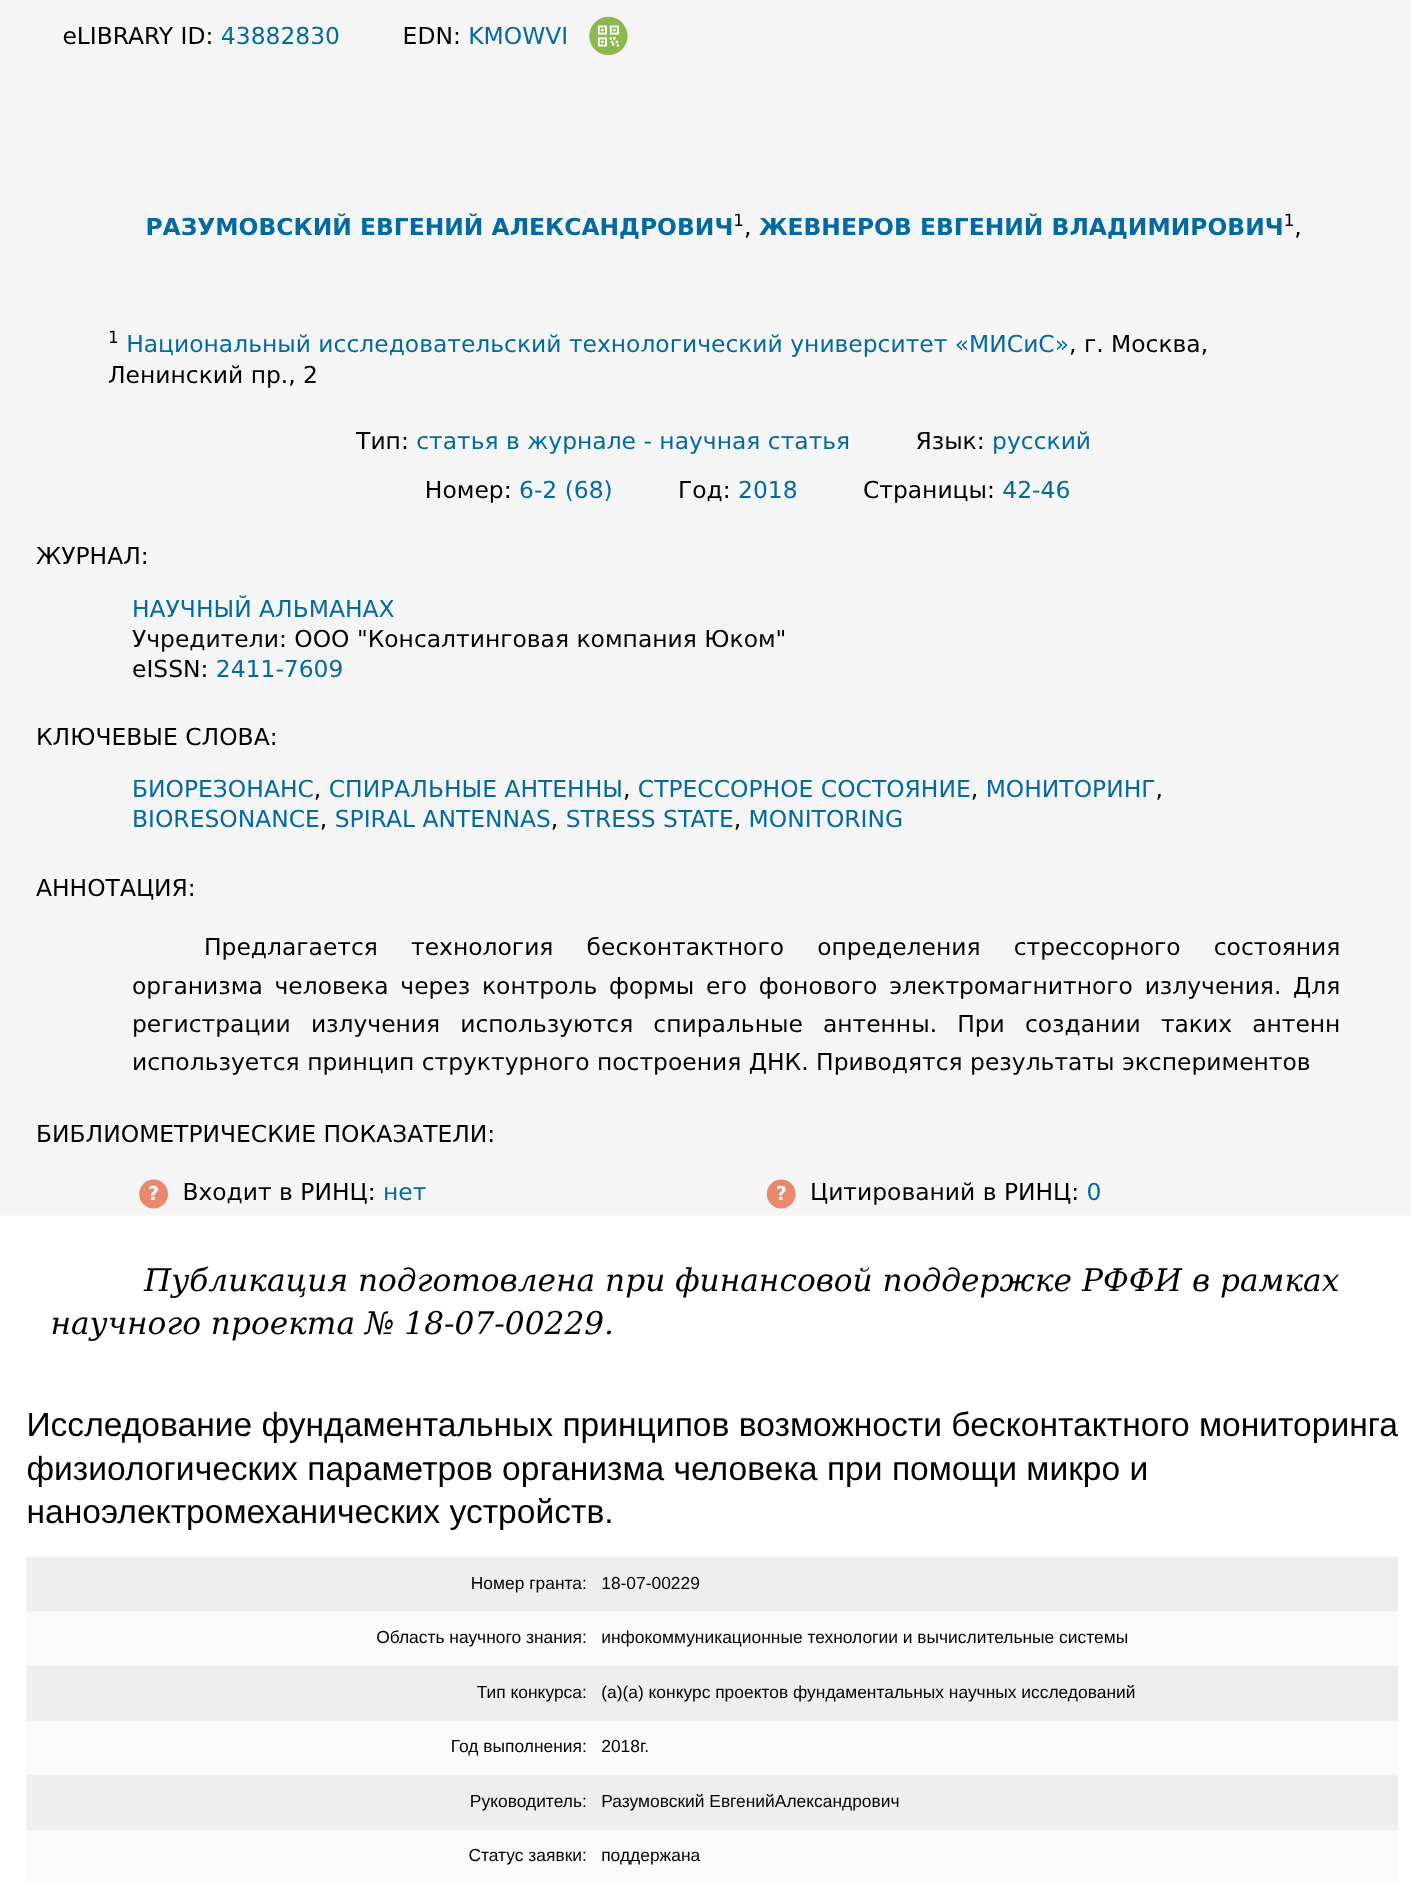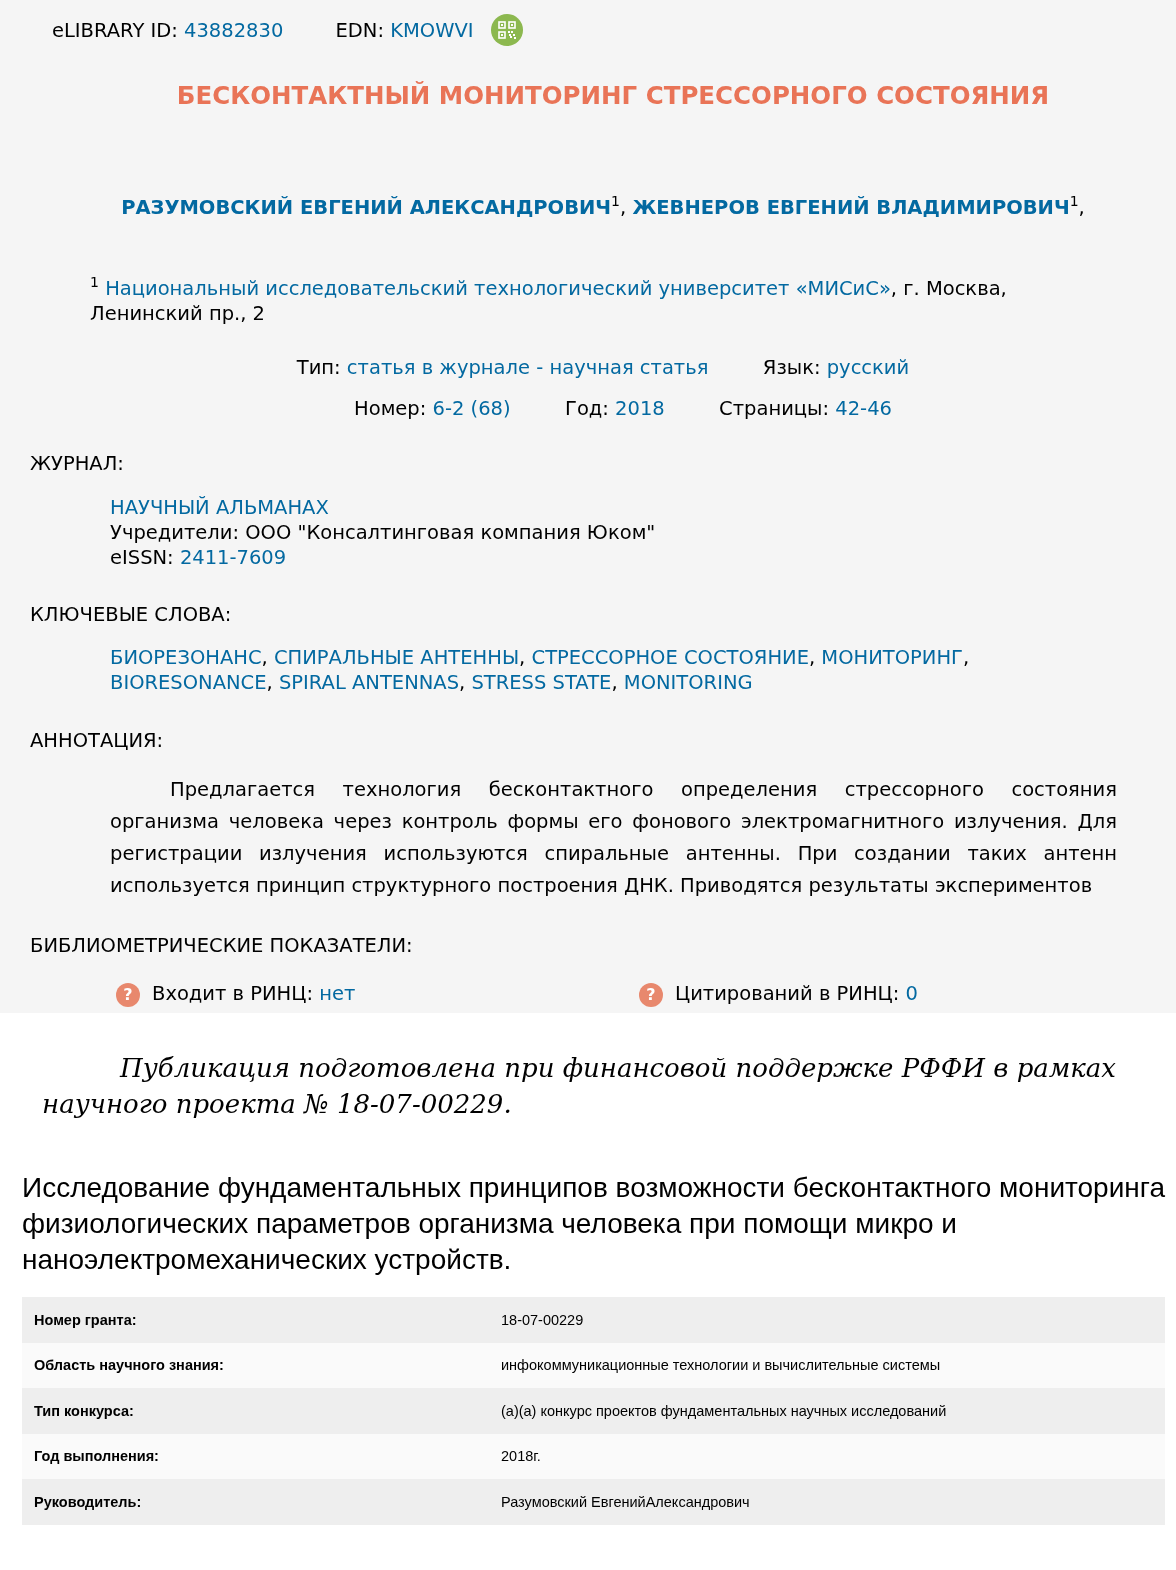--- a/index.html
+++ b/index.html
@@ -5,38 +5,38 @@
   html, body { margin: 0; padding: 0; }
   body { width: 1176px; height: 1570px; background: #ffffff; font-family: "DejaVu Sans", sans-serif; color: #000; position: relative; overflow: hidden; }
   a { color: #0369a1; text-decoration: none; }
   .gray { position: absolute; left: 0; top: 0; width: 1176px; height: 1013px; background: #f5f5f5; }
   .abs { position: absolute; }
   .hdr { top: 19px; left: 52px; font-size: 19.5px; }
   .hdr .edn { margin-left: 46px; }
   .qr { display: inline-block; width: 32px; height: 32px; border-radius: 50%; background: #8cb84f; position: absolute; left: 491px; top: 14px; }
   .qr svg { position: absolute; left: 7px; top: 7px; }
   .title { top: 76px; left: 0; width: 1176px; text-align: center; color: #e97457; font-weight: bold; font-size: 24.5px; line-height: 40px; padding-left: 50px; box-sizing: border-box; }
-  .authors { top: 186px; left: 0; width: 1176px; text-align: center; color: #00008f; font-weight: bold; font-size: 19.5px; line-height: 31px; padding-left: 30px; box-sizing: border-box; }
+  .authors { top: 169px; left: 0; width: 1176px; text-align: center; color: #00008f; font-weight: bold; font-size: 19.5px; line-height: 31px; padding-left: 30px; box-sizing: border-box; }
   .authors sup, .aff sup { font-weight: normal; color: #000; font-size: 14px; }
   .authors .comma { color: #000; font-weight: normal; }
   .aff { top: 270px; left: 90px; width: 1030px; text-align: left; font-size: 19.5px; line-height: 25px; }
   .meta1 { top: 356px; left: 0; width: 1176px; text-align: center; font-size: 19.5px; padding-left: 30px; box-sizing: border-box; }
   .meta2 { top: 397px; left: 0; width: 1176px; text-align: center; font-size: 19.5px; padding-left: 70px; box-sizing: border-box; }
   .gap { display: inline-block; width: 42px; }
   .sect { left: 30px; font-size: 19.5px; }
   .block { left: 110px; font-size: 19.5px; line-height: 25px; }
   .abstract { top: 774px; left: 110px; width: 1007px; font-size: 19.5px; line-height: 32px; text-align: justify; text-indent: 60px; }
   .q-icon { display: inline-block; width: 24px; height: 24px; border-radius: 50%; background: #e8886d; color: #fff; font-weight: bold; font-size: 16px; line-height: 24px; text-align: center; vertical-align: middle; margin-right: 12px; }
   .grant { top: 1050px; left: 42px; width: 1080px; font-family: "DejaVu Serif", serif; font-style: italic; font-size: 26px; line-height: 36px; text-indent: 78px; }
   .proj { top: 1170px; left: 22px; width: 1150px; font-family: "Liberation Sans", sans-serif; font-size: 28px; line-height: 36px; }
   table.gt { position: absolute; top: 1297px; left: 22px; width: 1143px; border-collapse: collapse; font-family: "Liberation Sans", sans-serif; font-size: 14.5px; }
   table.gt td { height: 45.5px; padding: 0 0 0 12px; vertical-align: middle; }
   table.gt tr:nth-child(odd) td { background: #eeeeee; }
   table.gt tr:nth-child(even) td { background: #fafafa; }
-  table.gt td.k { font-weight: bold; width: 455px; }
+  table.gt td.k { font-weight: normal; width: 455px; text-align: right; }
 </style>
 </head>
 <body>
 
 <div class="gray"></div>
 
 <div class="abs hdr">
   <span>eLIBRARY ID:</span>
   <a>43882830</a>
   <span class="edn">
@@ -59,21 +59,20 @@
         <rect x="13" y="10" width="2" height="2"></rect>
         <rect x="11" y="13" width="2" height="2"></rect>
         <rect x="15" y="13" width="2" height="2"></rect>
         <rect x="12" y="15" width="2" height="2"></rect>
         <rect x="16" y="16" width="2" height="2"></rect>
     </g>
   </svg>
 </span>
 
 <div class="abs title">
-  <div>БЕСКОНТАКТНЫЙ МОНИТОРИНГ СТРЕССОРНОГО СОСТОЯНИЯ</div>
 </div>
 
 <div class="abs authors">
   <div>
     <a>РАЗУМОВСКИЙ ЕВГЕНИЙ АЛЕКСАНДРОВИЧ</a><sup>1</sup><span class="comma">, </span>
     <a>ЖЕВНЕРОВ ЕВГЕНИЙ ВЛАДИМИРОВИЧ</a><sup>1</sup><span class="comma">,</span>
   </div>
 </div>
 
 <div class="abs aff">
@@ -149,14 +148,18 @@
         <td>(а)(а) конкурс проектов фундаментальных научных исследований</td>
       </tr>
   <tr>
         <td class="k">Год выполнения:</td>
         <td>2018г.</td>
       </tr>
   <tr>
         <td class="k">Руководитель:</td>
         <td>Разумовский ЕвгенийАлександрович</td>
       </tr>
+  <tr>
+        <td class="k">Статус заявки:</td>
+        <td>поддержана</td>
+      </tr>
 </tbody>
   </table>
 
 </body></html>

